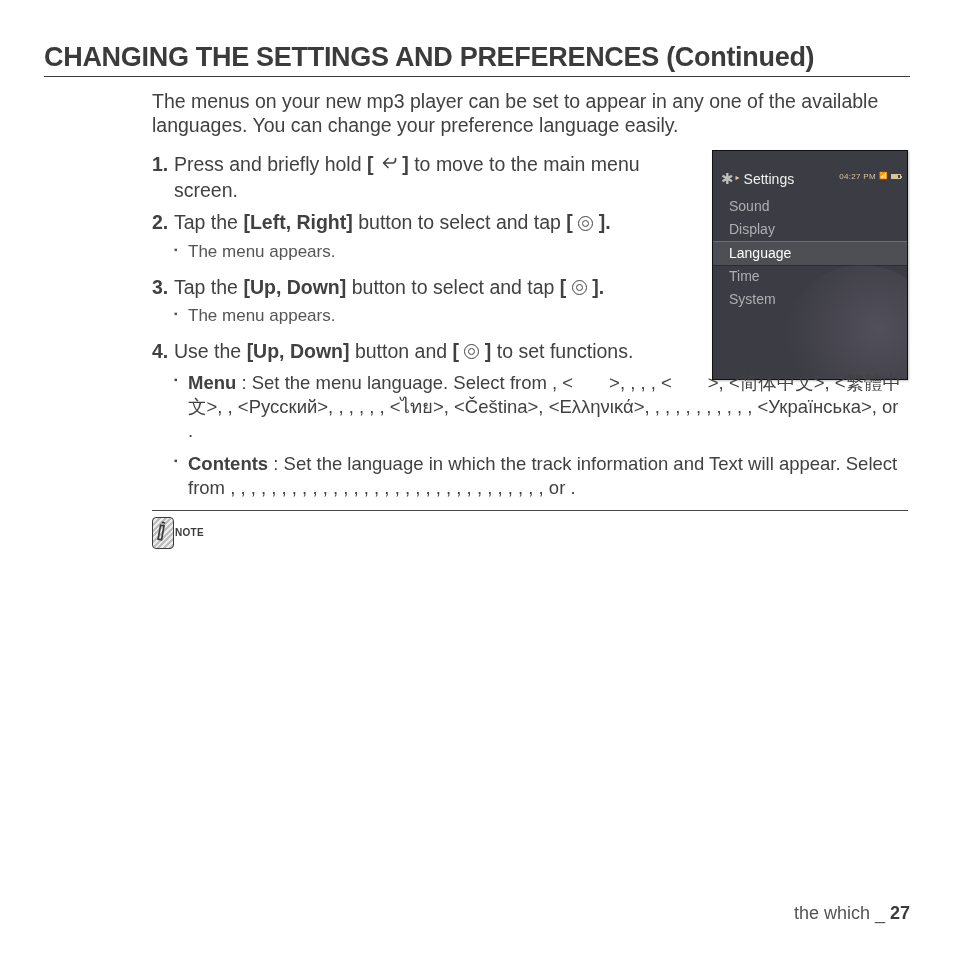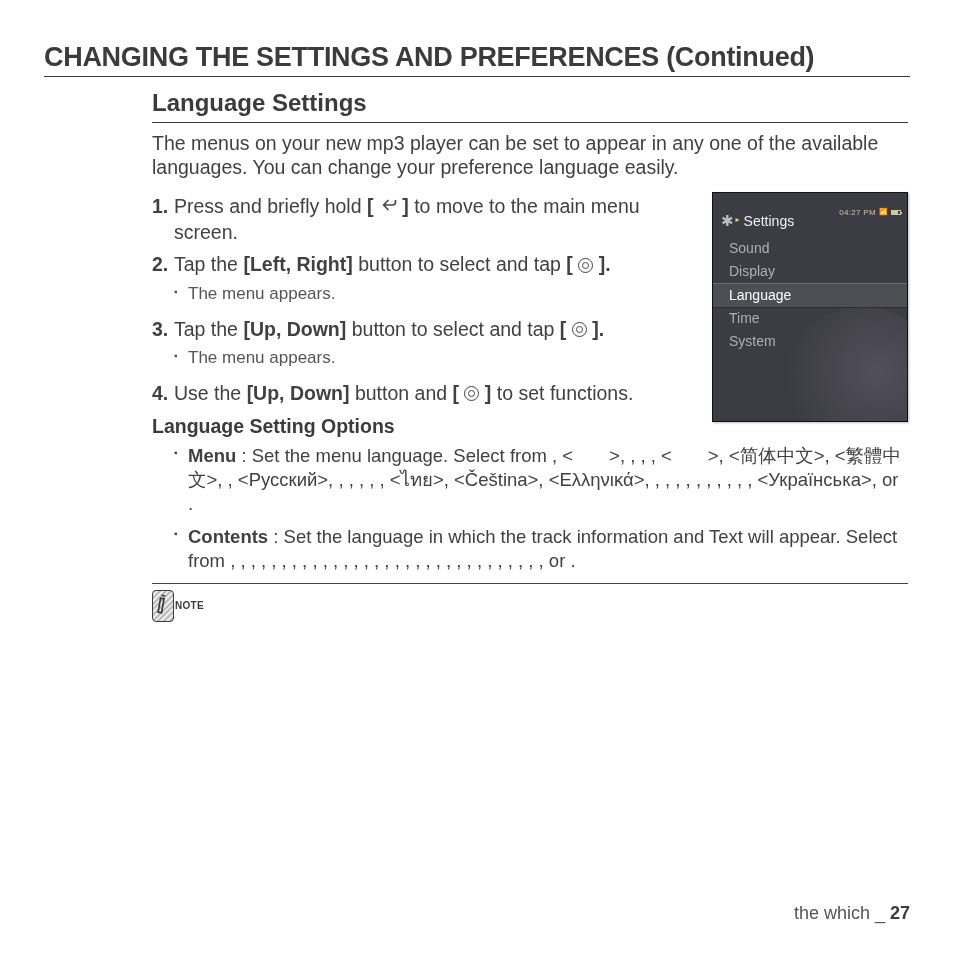--- a/index.html
+++ b/index.html
@@ -43,21 +43,21 @@
     box-shadow: 1px 1px 2px rgba(0,0,0,0.25);
     overflow: hidden;
     font-family: Arial, sans-serif;
   }
   .screenshot::before {
     content: "";
     position: absolute; right:-35px; top:50%; width:160px; height:160px;
     border-radius:50%; background: radial-gradient(circle at 60% 40%, rgba(180,170,190,0.18), rgba(80,70,90,0.0) 68%);
   }
   .scr-statusbar {
-    position: absolute; top:15px; right:6px;
+    position: absolute; top:21px; right:6px;
     color: #d4c4a0; font-size: 8px; letter-spacing: 0.3px;
     display:flex; align-items:center; gap:3px;
   }
   .scr-batt { width:10px; height:5px; border:1px solid #d4c4a0; position:relative; }
   .scr-batt::after { content:""; position:absolute; right:-2px; top:1px; width:1px; height:2px; background:#d4c4a0;}
   .scr-batt-fill { position:absolute; left:0; top:0; bottom:0; width:70%; background:#d4c4a0;}
   .scr-header {
     display:flex; align-items:center; gap:6px;
     padding: 20px 8px 6px 8px;
   }
@@ -110,21 +110,20 @@
     font-size:18px; color:#555;
   }
   .footer b { color:#3b3b3b; }
 </style>
 </head>
 <body>
 
 <h1 class="main-title">CHANGING THE SETTINGS AND PREFERENCES (Continued)</h1>
 
 <div class="content-wrap">
-  <h2 class="subheading">Language Settings</h2>
   <p class="intro-para">The menus on your new mp3 player can be set to appear in any one of the available languages. You can change your preference language easily.</p>
 
   <div class="steps-area">
 
     <div class="screenshot">
       <div class="scr-statusbar">
         <span>04:27 PM</span>
         <span style="font-size:7px;">📶</span>
         <span class="scr-batt">
             <span class="scr-batt-fill"></span>
@@ -163,21 +162,20 @@
               <li>The <language> menu appears.</language></li>
             </ul></div>
         </li>
         <li>
           <span class="num">4.</span>
           <div class="body">Use the <b>[Up, Down]</b> button and <b>[ </b><span class="icon-sel"></span><b> ]</b> to set functions.</div>
         </li>
       </ol>
   </div>
 
-  <div class="options-head">Language Setting Options</div>
   <ul class="opts" id="opts-list">
       <li><span class="lead">Menu</span> : Set the menu language. Select from <english>, &lt;&nbsp;&nbsp;&nbsp;&nbsp;&nbsp;&nbsp;&nbsp;&gt;, <français>, <deutsch>, <italiano>, &lt;&nbsp;&nbsp;&nbsp;&nbsp;&nbsp;&nbsp;&nbsp;&gt;, &lt;简体中文&gt;, &lt;繁體中文&gt;, <español>, &lt;Русский&gt;, <magyar>, <nederlands>, <polski>, <português>, <svenska>, &lt;ไทย&gt;, &lt;Čeština&gt;, &lt;Ελληνικά&gt;, <türkçe>, <norsk>, <dansk>, <suomi>, <español (sudamérica)="">, <português (brasil)="">, <indonesia>, <tiếng việt="">, <bulgarian>, <română>, &lt;Українська&gt;, <slovenščina> or <slovenský>.</slovenský></slovenščina></română></bulgarian></tiếng></indonesia></português></español></suomi></dansk></norsk></türkçe></svenska></português></polski></nederlands></magyar></español></italiano></deutsch></français></english></li>
       <li><span class="lead">Contents</span> : Set the language in which the track information and Text will appear. Select from <english>, <korean>, <french>, <german>, <italian>, <japanese>, <simplified chinese="">, <tranditional chinese="">, <spanish>, <russian>, <hungarian>, <dutch>, <polish>, <portuguese>, <swedish>, <thai>, <finnish>, <danish>, <norwegian>, <farsi>, <afrikaans>, <basque>, <catalan>, <czech>, <estonian>, <greek>, <hrvatski>, <icelandic>, <rumanian>, <slovak>, <slovene>, <turkish> or <vietnamese>.</vietnamese></turkish></slovene></slovak></rumanian></icelandic></hrvatski></greek></estonian></czech></catalan></basque></afrikaans></farsi></norwegian></danish></finnish></thai></swedish></portuguese></polish></dutch></hungarian></russian></spanish></tranditional></simplified></japanese></italian></german></french></korean></english></li>
     </ul>
 
   <div class="note-row">
     <div class="note-badge">
       <div class="note-sq">
         <span class="note-pen">
           <svg viewBox="0 0 24 24">

